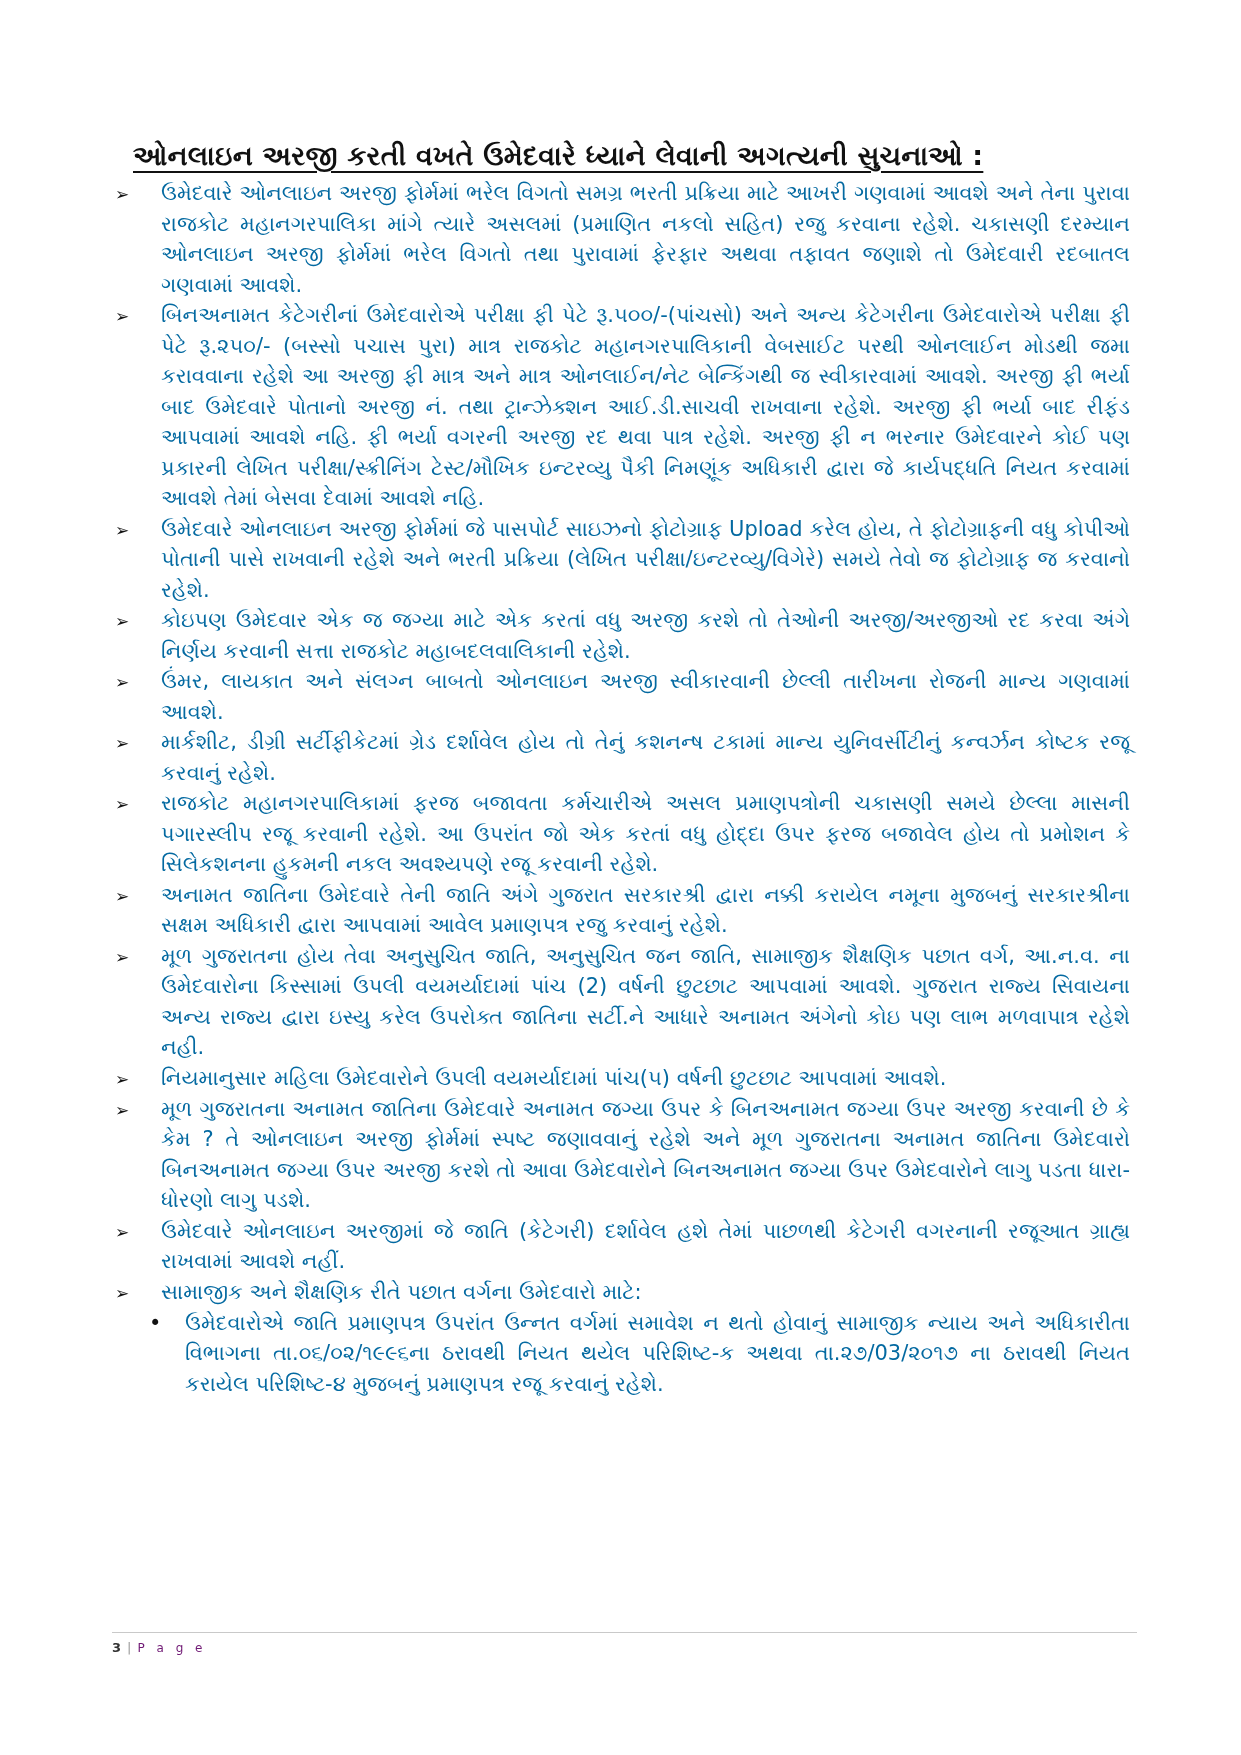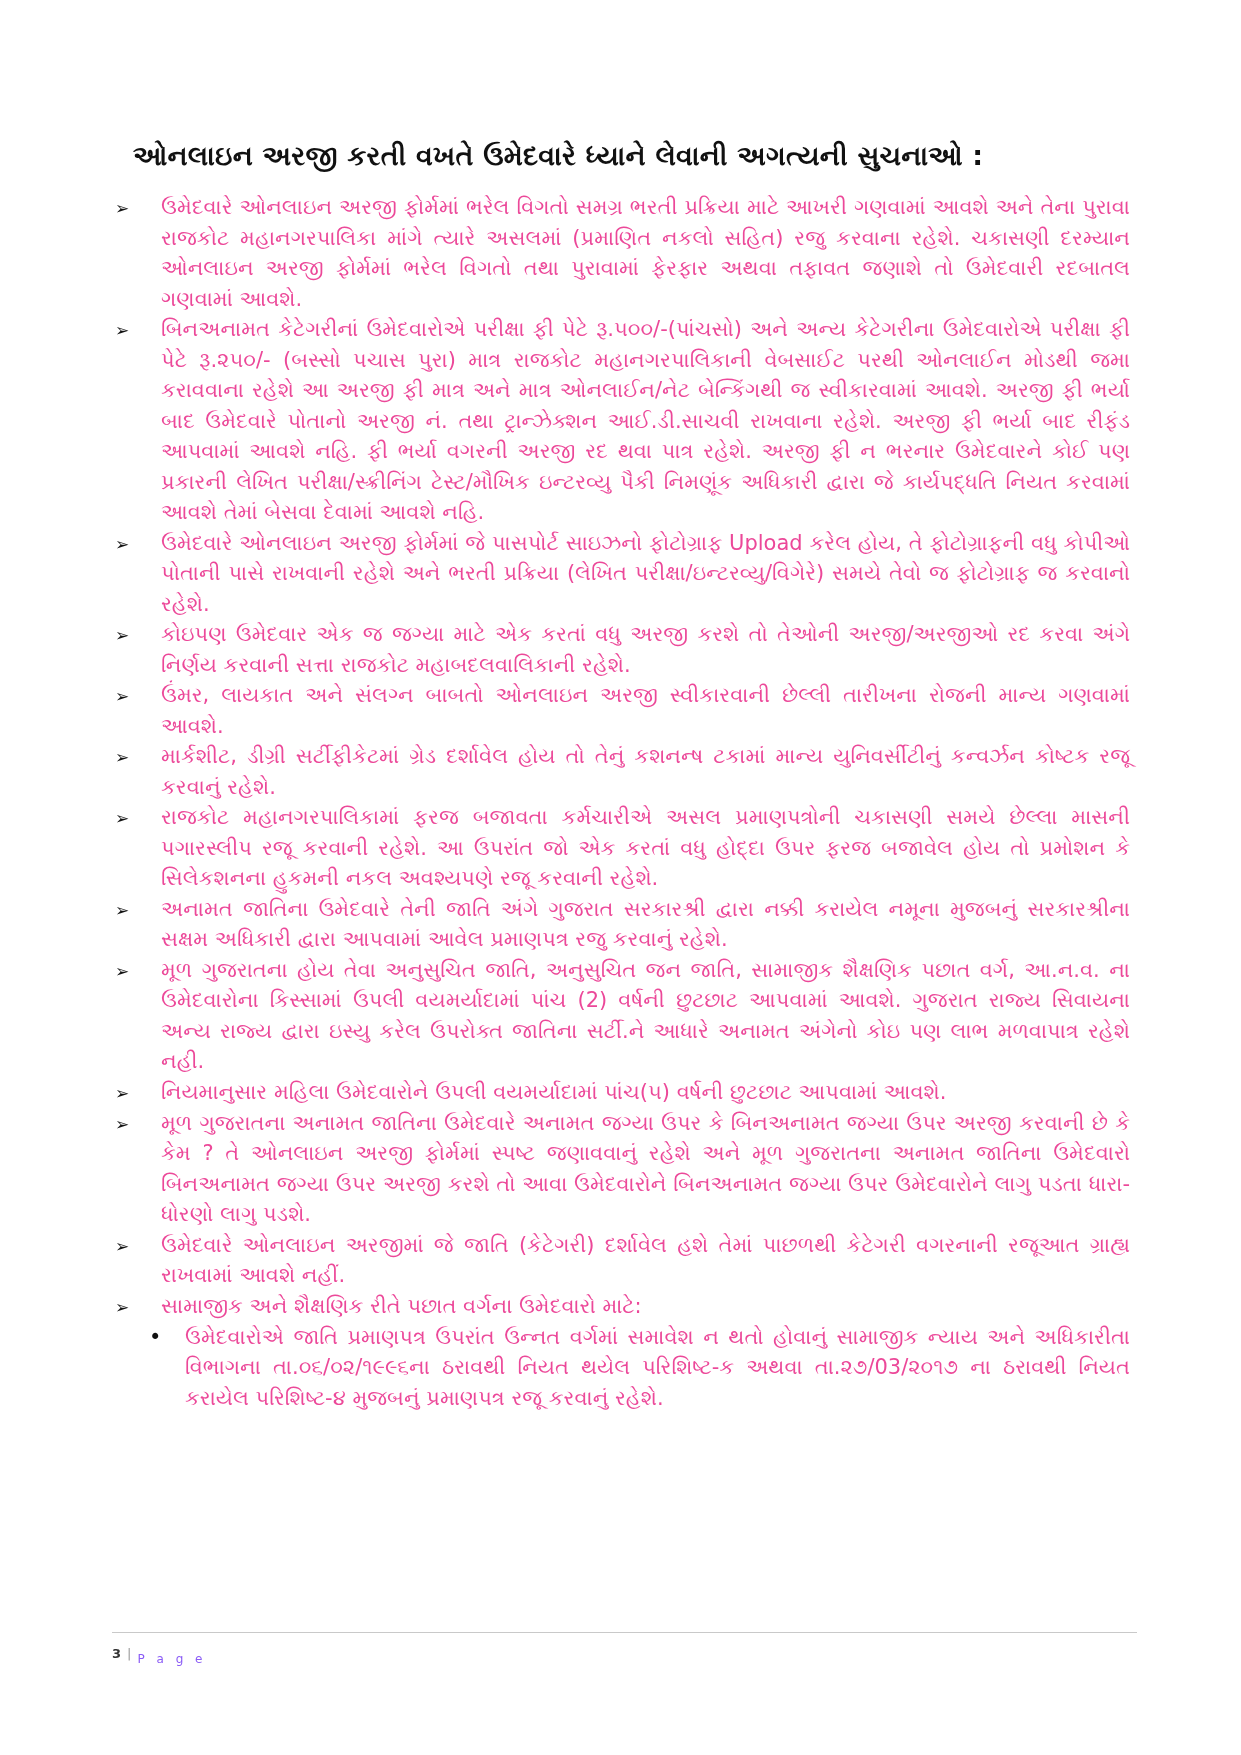--- a/index.html
+++ b/index.html
@@ -17,22 +17,23 @@
   }
   .page {
     position: absolute;
     left: 115px;
     top: 140px;
     width: 1015px;
   }
   .doc-title {
     font-size: 27px;
     font-weight: bold;
+    text-decoration: underline;
     text-underline-offset: 6px;
-    margin: 0 0 20px 18px;
+    margin: 0 0 6px 18px;
     letter-spacing: 0.2px;
     color: #111111;
   }
   ul.notes {
     list-style: none;
     margin: 0;
     padding: 0;
   }
   ul.notes > li {
     display: flex;
@@ -44,21 +45,21 @@
     font-size: 17px;
     line-height: 30px;
     padding-top: 1px;
     color: #111111;
   }
   ul.notes > li .text {
     flex: 1 1 auto;
     font-size: 21px;
     line-height: 30.5px;
     text-align: justify;
-    color: #ec4899;
+    color: #0369a1;
   }
   ul.notes > li.sub {
     padding-left: 34px;
   }
   ul.notes > li.sub .marker {
     flex: 0 0 36px;
     font-size: 21px;
     line-height: 30.5px;
     padding-top: 0;
   }
@@ -77,23 +78,22 @@
     font-size: 13px;
     font-weight: bold;
     color: #333333;
   }
   .footer .sep {
     font-size: 13px;
     color: #9a9a9a;
   }
   .footer .page-word {
     font-size: 12px;
-    color: #8b5cf6;
+    color: #701a75;
     letter-spacing: 4px;
-    margin-top: 12px;
   }
 </style>
 </head>
 <body>
 
 <div class="page">
   <h1 class="doc-title">ઓનલાઇન અરજી કરતી વખતે ઉમેદવારે ધ્યાને લેવાની અગત્યની સુચનાઓ :</h1>
 
   <ul class="notes">
     <li>

